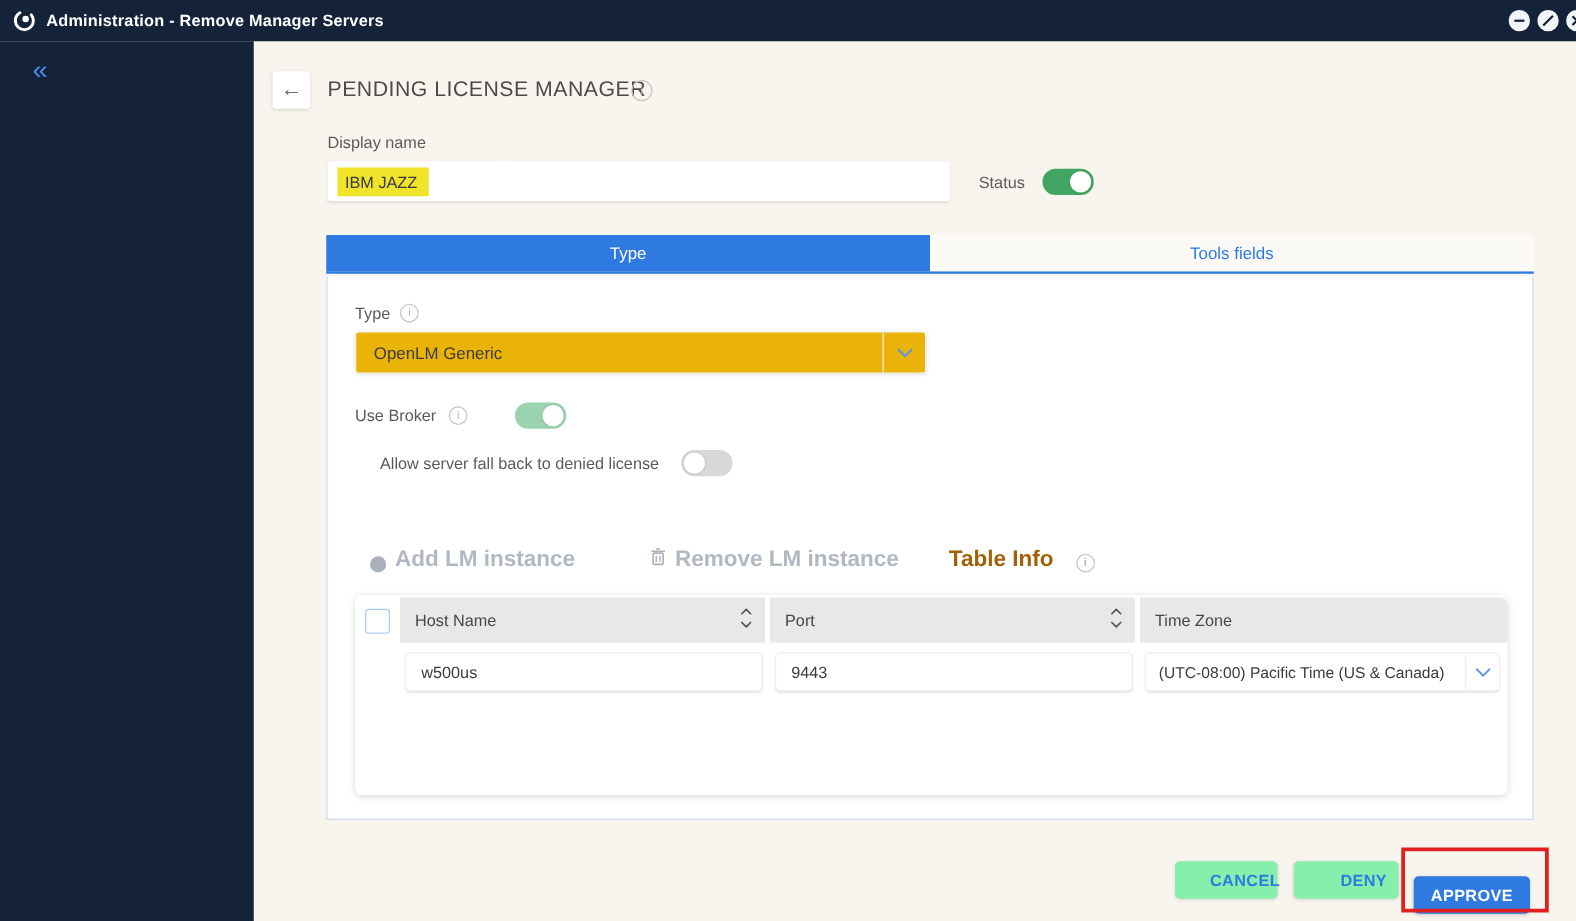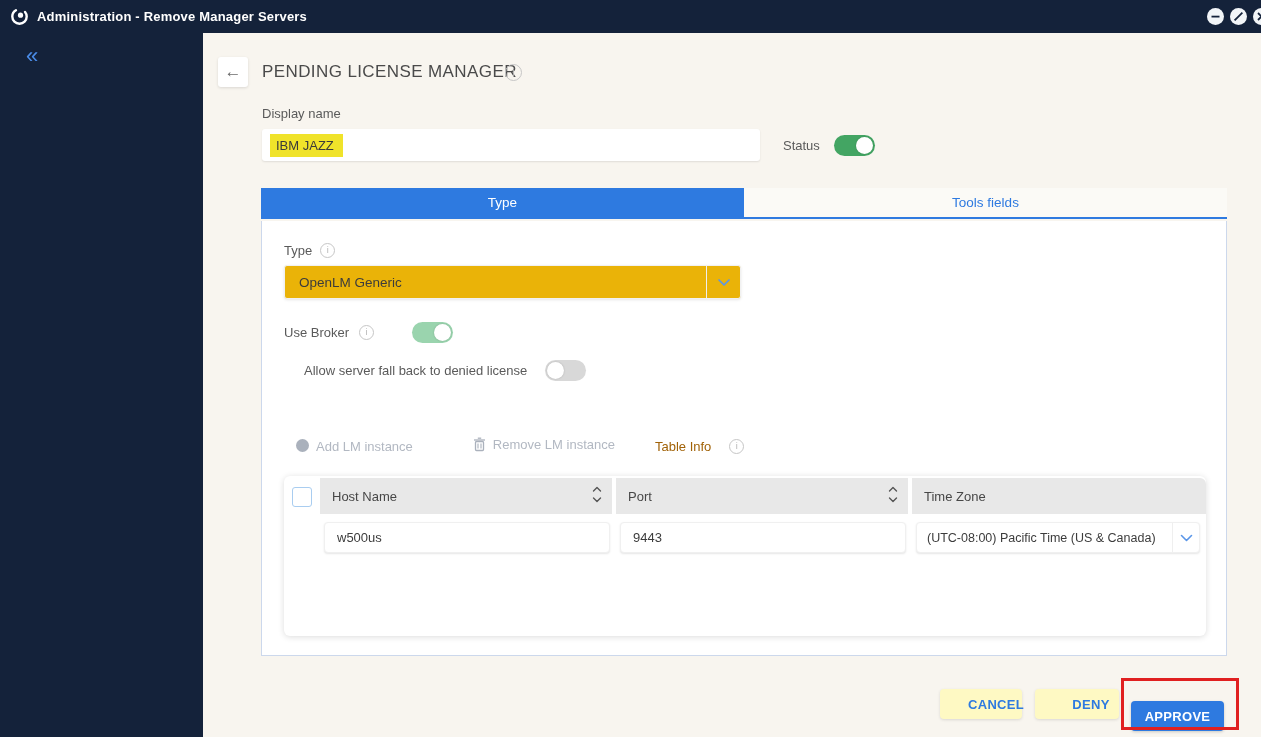--- a/index.html
+++ b/index.html
@@ -67,21 +67,21 @@
   .type-label-row { position:absolute; left:22px; top:22px; display:flex; align-items:center; gap:8px; }
   .select { position:absolute; left:22px; top:44px; width:457px; height:34px; background:#eab308; border:1px solid #f1f1f1;
             border-radius:3px; box-shadow:0 1px 3px rgba(0,0,0,0.10); display:flex; align-items:center; cursor:pointer; }
   .select-value { flex:1; font-size:13.5px; color:#3c3c3c; padding-left:14px; white-space:nowrap; overflow:hidden; }
   .select-caret { width:34px; height:100%; border-left:1px solid #efefef; display:flex; align-items:center; justify-content:center; }
 
   .broker-row { position:absolute; left:22px; top:101px; display:flex; align-items:center; gap:10px; }
   .fallback-row { position:absolute; left:42px; top:139px; display:flex; align-items:center; gap:18px; }
 
   .toolbar { position:absolute; left:34px; top:216px; display:flex; align-items:center; }
-  .tb-item { display:flex; align-items:flex-start; gap:7px; font-size:13px; }
+  .tb-item { display:flex; align-items:flex-end; gap:7px; font-size:18px;font-weight:bold; }
   .tb-disabled { color:#b2b8c2; cursor:default; }
   .tb-normal { color:#a16207; cursor:pointer; }
   .add-dot { width:13px; height:13px; border-radius:50%; background:#aab1bc; }
   .gap1 { width:60px; } .gap2 { width:24px; }
 
   
   .table-card { position:absolute; left:22px; top:255px; width:922px; height:160px; background:#ffffff;
                 border-radius:6px; box-shadow:0 1px 6px rgba(0,0,0,0.14); }
   .checkbox { position:absolute; left:8px; top:11px; width:20px; height:20px; background:#ffffff;
               border:1px solid #a9cdf0; border-radius:3px; cursor:pointer; }
@@ -94,21 +94,21 @@
                 font-family:"Liberation Sans","DejaVu Sans",sans-serif; }
   .in-host { left:40px; width:286px; } .in-port { left:336px; width:286px; }
   .tz-select { position:absolute; top:46px; left:632px; width:284px; height:31px; background:#ffffff; border:1px solid #f0f0f0;
                border-radius:4px; box-shadow:0 1px 2px rgba(0,0,0,0.10); display:flex; align-items:center; cursor:pointer; }
   .tz-value { flex:1; font-size:12.5px; color:#3c3c3c; padding-left:10px; white-space:nowrap; overflow:hidden; }
   .tz-caret { width:27px; height:100%; border-left:1px solid #efefef; display:flex; align-items:center; justify-content:center; flex:0 0 auto; }
 
   
   .btn { position:absolute; top:656px; height:30px; border:none; border-radius:4px; font-size:13px; font-weight:bold;
          font-family:"Liberation Sans","DejaVu Sans",sans-serif; cursor:pointer; letter-spacing:0.3px; }
-  .btn-light { background:#fef9c3; color:#2e7ae0; box-shadow:0 1px 3px rgba(0,0,0,0.12);padding-left:28px; }
+  .btn-light { background:#86efac; color:#2e7ae0; box-shadow:0 1px 3px rgba(0,0,0,0.12);padding-left:28px; }
   .btn-cancel { left:737px; width:82px; }
   .btn-deny  { left:832px; width:84px; }
   .btn-approve { left:928px; width:93px; background:#2e7ae0; color:#ffffff; box-shadow:0 1px 3px rgba(0,0,0,0.18);margin-top:12px; }
   .annotation-box { position:absolute; left:918px; top:645px; width:118px; height:52px; border:3px solid #e02020;
                     pointer-events:none; }
 </style>
 </head>
 <body>
 
 <div class="titlebar">

